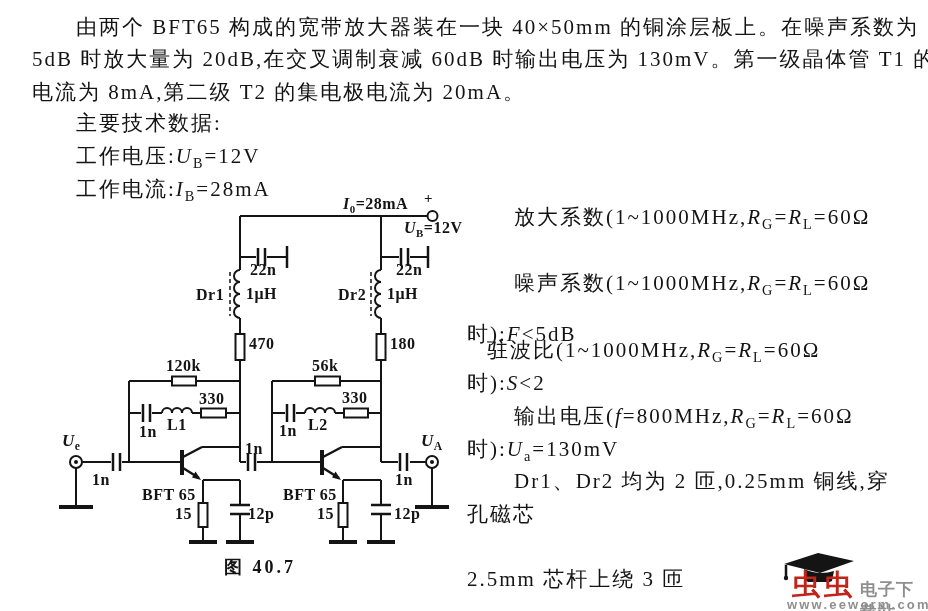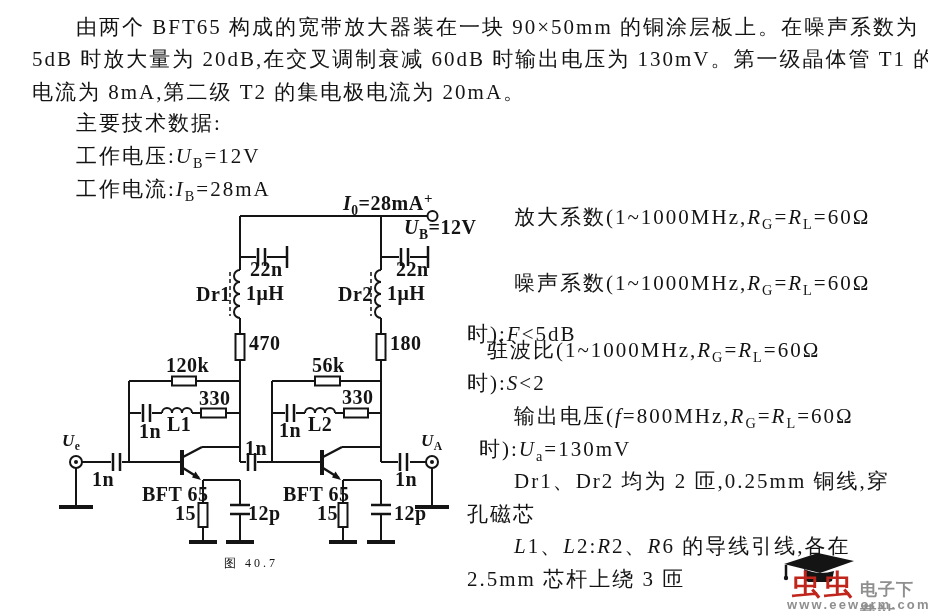--- a/index.html
+++ b/index.html
@@ -10,61 +10,60 @@
     position:relative; width:928px; height:611px; margin:0 auto;
     background:var(--bg); color:var(--ink); overflow:hidden;
     font-family:"Liberation Serif","DejaVu Serif",serif;
   }
   .t{
     position:absolute; white-space:nowrap;
     font-size:21px; line-height:22px; letter-spacing:2px;
   }
   .cl{
     position:absolute; white-space:nowrap;
-    font-size:20px; line-height:17px; font-weight:600; letter-spacing:.5px;
+    font-size:16px; line-height:17px; font-weight:600; letter-spacing:.5px;
   }
   .cap{
     position:absolute; white-space:nowrap;
-    font-size:12px; font-weight:400; letter-spacing:3px;
+    font-size:18px; font-weight:700; letter-spacing:3px;
   }
   sub{font-size:68%; line-height:0;}
   i{font-style:italic;}
   svg.schem{position:absolute; left:0; top:0;}
   .wm{position:absolute; left:778px; top:548px; width:150px; height:63px;}
   .wm-brand{position:absolute; left:14px; top:18px; font-size:28px; font-weight:bold;
             color:var(--brand); letter-spacing:4px; font-family:"Liberation Serif","DejaVu Serif",serif;}
   .wm-site{position:absolute; left:82px; top:30px; font-size:17px; font-weight:bold;
            color:var(--wgray); letter-spacing:1px; font-family:"Liberation Sans","DejaVu Sans",sans-serif;}
   .wm-url{position:absolute; left:9px; top:49px; font-size:13px; font-weight:bold;
           color:var(--wgray); letter-spacing:2.2px; font-family:"Liberation Sans","DejaVu Sans",sans-serif;}
   .wm-cap{position:absolute; left:0; top:0;}
 </style>
 </head>
 <body>
 
 <div class="page">
 
-  <div class="t" style="left:76px;top:16px;">由两个 BFT65 构成的宽带放大器装在一块 90×50mm 的铜涂层板上。在噪声系数为</div>
+  <div class="t" style="left:76px;top:16px;">由两个 BFT65 构成的宽带放大器装在一块 40×50mm 的铜涂层板上。在噪声系数为</div>
   <div class="t" style="left:32px;top:48px;">5dB 时放大量为 20dB,在交叉调制衰减 60dB 时输出电压为 130mV。第一级晶体管 T1 的集</div>
   <div class="t" style="left:32px;top:81px;">电流为 8mA,第二级 T2 的集电极电流为 20mA。</div>
 
   <div class="t" style="left:76px;top:112px;">主要技术数据:</div>
   <div class="t" style="left:76px;top:145px;">工作电压:<i>U</i><sub>B</sub>=12V</div>
   <div class="t" style="left:76px;top:178px;">工作电流:<i>I</i><sub>B</sub>=28mA</div>
 
   <div class="t" style="left:514px;top:206px;">放大系数(1~1000MHz,<i>R</i><sub>G</sub>=<i>R</i><sub>L</sub>=60Ω</div>
   <div class="t" style="left:514px;top:272px;">噪声系数(1~1000MHz,<i>R</i><sub>G</sub>=<i>R</i><sub>L</sub>=60Ω</div>
   <div class="t" style="left:467px;top:305px;margin-top:18px;">时):<i>F</i>&lt;5dB</div>
   <div class="t" style="left:487px;top:339px;">驻波比(1~1000MHz,<i>R</i><sub>G</sub>=<i>R</i><sub>L</sub>=60Ω</div>
   <div class="t" style="left:467px;top:372px;">时):<i>S</i>&lt;2</div>
   <div class="t" style="left:514px;top:405px;">输出电压(<i>f</i>=800MHz,<i>R</i><sub>G</sub>=<i>R</i><sub>L</sub>=60Ω</div>
-  <div class="t" style="left:467px;top:438px;margin-left:12px;">时):<i>U</i><sub>a</sub>=130mV</div>
+  <div class="t" style="left:467px;top:438px;">时):<i>U</i><sub>a</sub>=130mV</div>
   <div class="t" style="left:514px;top:470px;">Dr1、Dr2 均为 2 匝,0.25mm 铜线,穿</div>
   <div class="t" style="left:467px;top:503px;">孔磁芯</div>
-  <div class="t" style="left:514px;top:535px;"><i>L</i>1、<i>L</i>2:<i>R</i>2、<i>R</i>6 的导线引线,各在</div>
   <div class="t" style="left:467px;top:568px;">2.5mm 芯杆上绕 3 匝</div>
 
   <svg class="schem" width="928" height="611" viewBox="0 0 928 611" fill="none" stroke="#141414">
     <g stroke-width="2">
       <path d="M240,216 H427
                M240,216 V270 M240,318 V334 M240,360 V462
                M381,216 V270 M381,318 V334 M381,360 V462
                M240,257 H256 M267,257 H286
                M381,257 H399 M410,257 H427
                M129,381 H172 M196,381 H240

